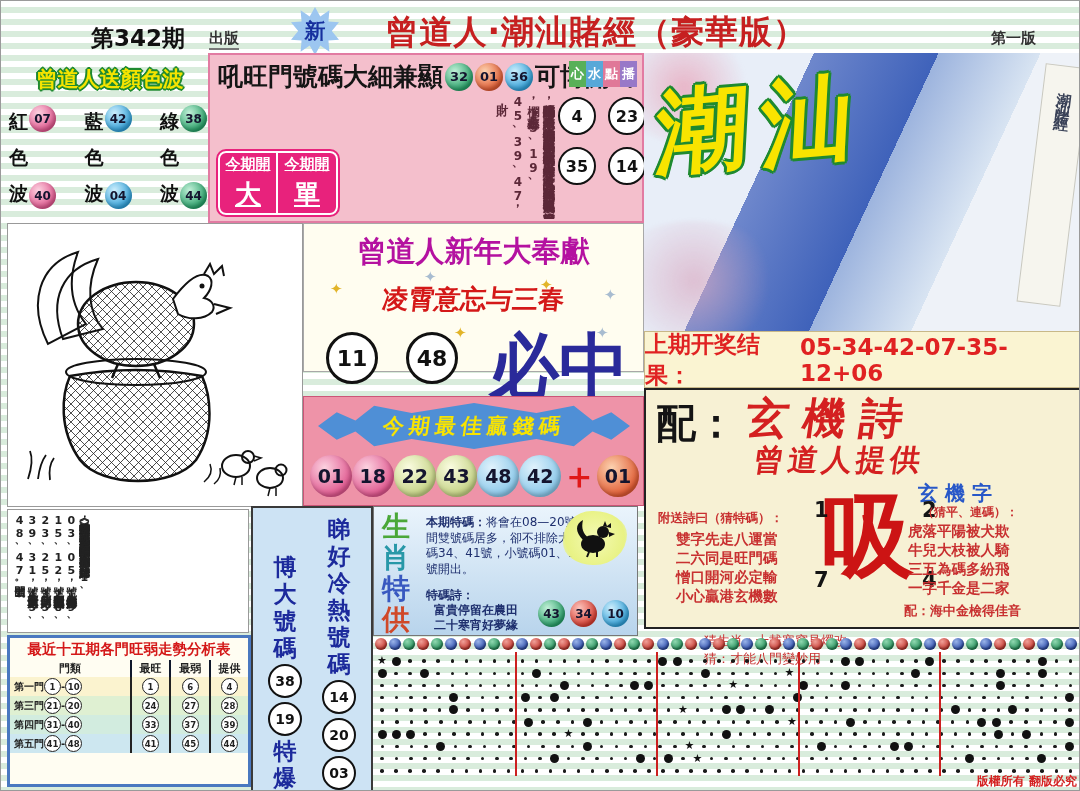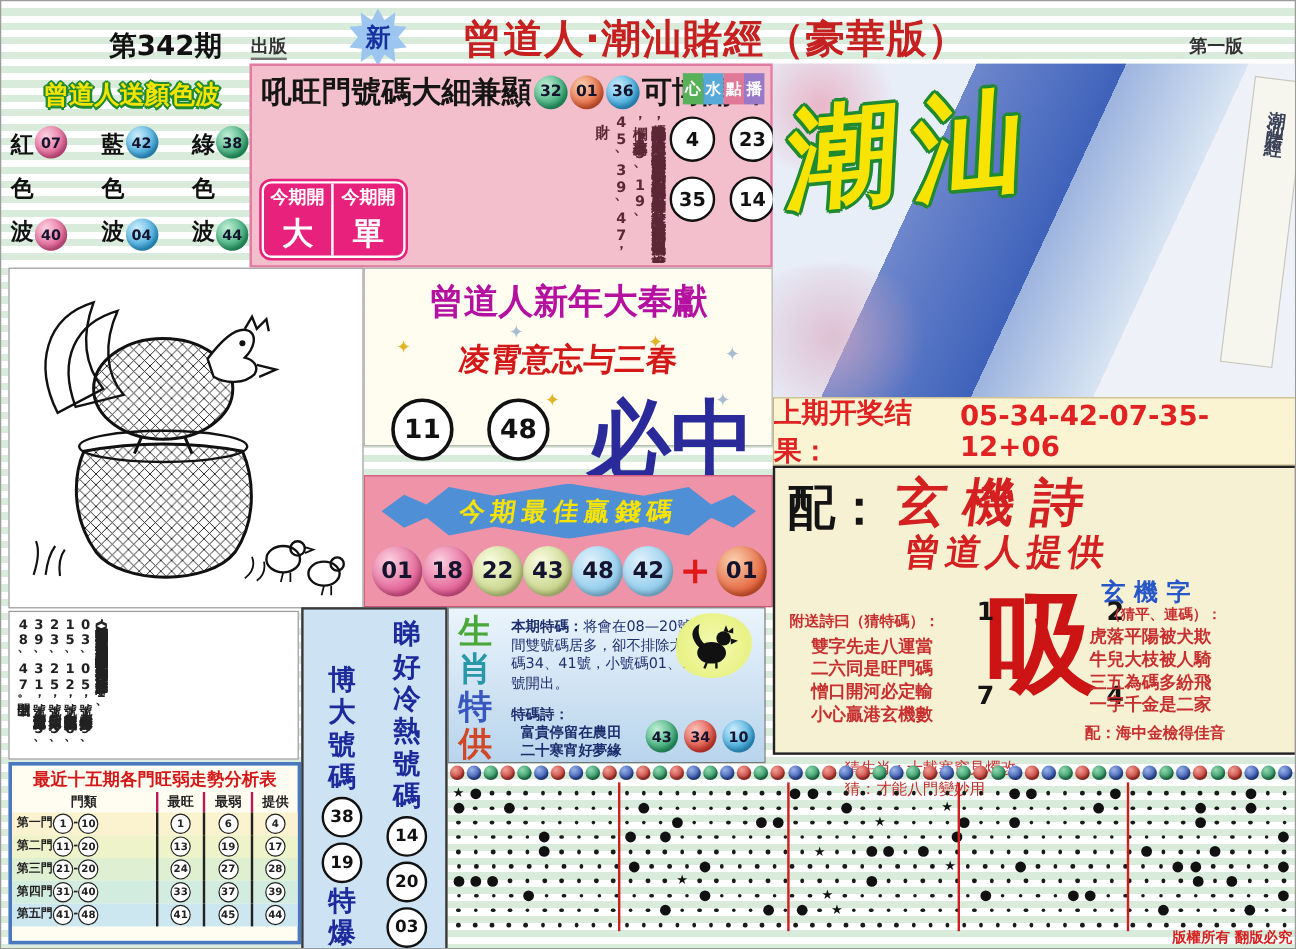--- a/index.html
+++ b/index.html
@@ -38,21 +38,21 @@
   
   #hot-box{left:207px;top:52px;width:436px;height:170px;background:#f4bfcc;border:2px solid #e27ba2;}
   .hg-title{position:absolute;left:8px;top:5px;display:flex;align-items:center;gap:2px;font-size:25px;font-weight:900;color:#151515;}
   #corner-box{position:absolute;right:5px;top:6px;display:flex;}
   .corner-char{width:17px;height:26px;display:flex;align-items:center;justify-content:center;color:#fff;font-size:13px;font-weight:bold;}
   #hg-para{position:absolute;left:8px;top:40px;width:338px;height:124px;writing-mode:vertical-rl;text-orientation:upright;
     font-size:12px;font-weight:bold;color:#5c2838;line-height:1.3;overflow:hidden;}
   #hg-circles{position:absolute;left:348px;top:42px;width:84px;display:grid;grid-template-columns:1fr 1fr;gap:12px 12px;justify-items:center;}
   #badge-grid{position:absolute;left:8px;top:96px;width:116px;height:60px;background:#e8227c;border:2px solid #fff;border-radius:8px;
     outline:2px solid #e8227c;display:grid;grid-template-columns:1fr 1fr;}
-  .badge-cell{display:flex;align-items:center;justify-content:center;color:#fff;font-weight:bold;}
+  .badge-cell{display:flex;align-items:center;justify-content:center;color:#fff;font-weight:bold;text-decoration:underline;}
   .badge-cell.t{font-size:15px;border-bottom:0;}
   .badge-cell.b{font-size:26px;}
   .badge-cell.l{border-right:2px solid #fff;}
   
   #ny-box{left:302px;top:222px;width:341px;height:149px;background:#fffdf0;border:1px solid #a8a8a8;}
   .ny-line1{position:absolute;left:0;top:8px;width:100%;text-align:center;font-size:29px;font-weight:900;color:#b411a0;}
   .ny-line2{position:absolute;left:0;top:58px;width:100%;text-align:center;font-size:26px;font-weight:900;color:#d41818;transform:skewX(-6deg);}
   #ny-circles{position:absolute;left:22px;top:108px;display:flex;gap:28px;}
   .ny-must{position:absolute;right:14px;top:96px;font-size:70px;font-weight:900;color:#2a2a9a;}
   .dstar{position:absolute;font-size:15px;pointer-events:none;}
@@ -96,21 +96,21 @@
   .mys-match{position:absolute;left:258px;top:212px;font-size:13px;font-weight:bold;color:#c83030;}
   
   #rooster-box{left:6px;top:222px;width:296px;height:284px;background:#fff;border:1px solid #999;}
   
   #analysis-box{left:6px;top:508px;width:242px;height:124px;background:#fff;border:1px solid #999;padding:4px;}
   #analysis-box .vtext{writing-mode:vertical-rl;text-orientation:upright;height:114px;font-size:11px;line-height:1.18;color:#222;font-weight:bold;overflow:hidden;}
   
   #trend-box{left:6px;top:634px;width:244px;height:152px;background:#fffdf2;border:3px solid #4a78c0;}
   .trend-title{text-align:center;font-size:14.5px;font-weight:900;color:#d41818;padding:2px 0 1px;}
   #trend-table{width:100%;border-collapse:collapse;}
-  #trend-table th{font-size:11px;color:#222;border-left:2px solid #be185d;padding:1px 0;}
+  #trend-table th{font-size:11px;color:#222;border-left:2px solid #0f172a;padding:1px 0;}
   #trend-table th:first-child{border-left:none;}
   #trend-table td{text-align:center;font-size:10px;color:#222;border-left:2px solid #222;padding:1px 0;}
   #trend-table td:first-child{border-left:none;text-align:left;padding-left:4px;font-weight:bold;}
   .tr1{background:#fbf3cf;} .tr2{background:#eef3c9;} .tr3{background:#dff0d2;} .tr4{background:#d2ecdf;} .tr5{background:#cde7f0;}
   .tcirc{display:inline-flex;align-items:center;justify-content:center;width:15px;height:15px;border:1.5px solid #222;border-radius:50%;font-size:8.5px;font-weight:bold;background:#fff;}
   
   #bet-panel{left:250px;top:505px;width:122px;height:286px;background:#cde3f4;border:2px solid #3a3a3a;}
   .bet-col{position:absolute;display:flex;flex-direction:column;align-items:center;}
   .bet-col .ch{font-size:23px;font-weight:900;color:#1c2a9c;line-height:27px;}
   .bet-col .ocircle{margin:2px 0;}
@@ -331,26 +331,20 @@
             <th>提供</th>
           </tr>
         </thead>
       <tbody id="trend-tbody">
           <tr class="tr1">
             <td>第一門<span class="tcirc">1</span>-<span class="tcirc">10</span></td>
             <td><span class="tcirc">1</span></td>
             <td><span class="tcirc">6</span></td>
             <td><span class="tcirc">4</span></td>
           </tr>
-          <tr class="tr2">
-            <td>第二門<span class="tcirc">11</span>-<span class="tcirc">20</span></td>
-            <td><span class="tcirc">13</span></td>
-            <td><span class="tcirc">19</span></td>
-            <td><span class="tcirc">17</span></td>
-          </tr>
           <tr class="tr3">
             <td>第三門<span class="tcirc">21</span>-<span class="tcirc">20</span></td>
             <td><span class="tcirc">24</span></td>
             <td><span class="tcirc">27</span></td>
             <td><span class="tcirc">28</span></td>
           </tr>
           <tr class="tr4">
             <td>第四門<span class="tcirc">31</span>-<span class="tcirc">40</span></td>
             <td><span class="tcirc">33</span></td>
             <td><span class="tcirc">37</span></td>

